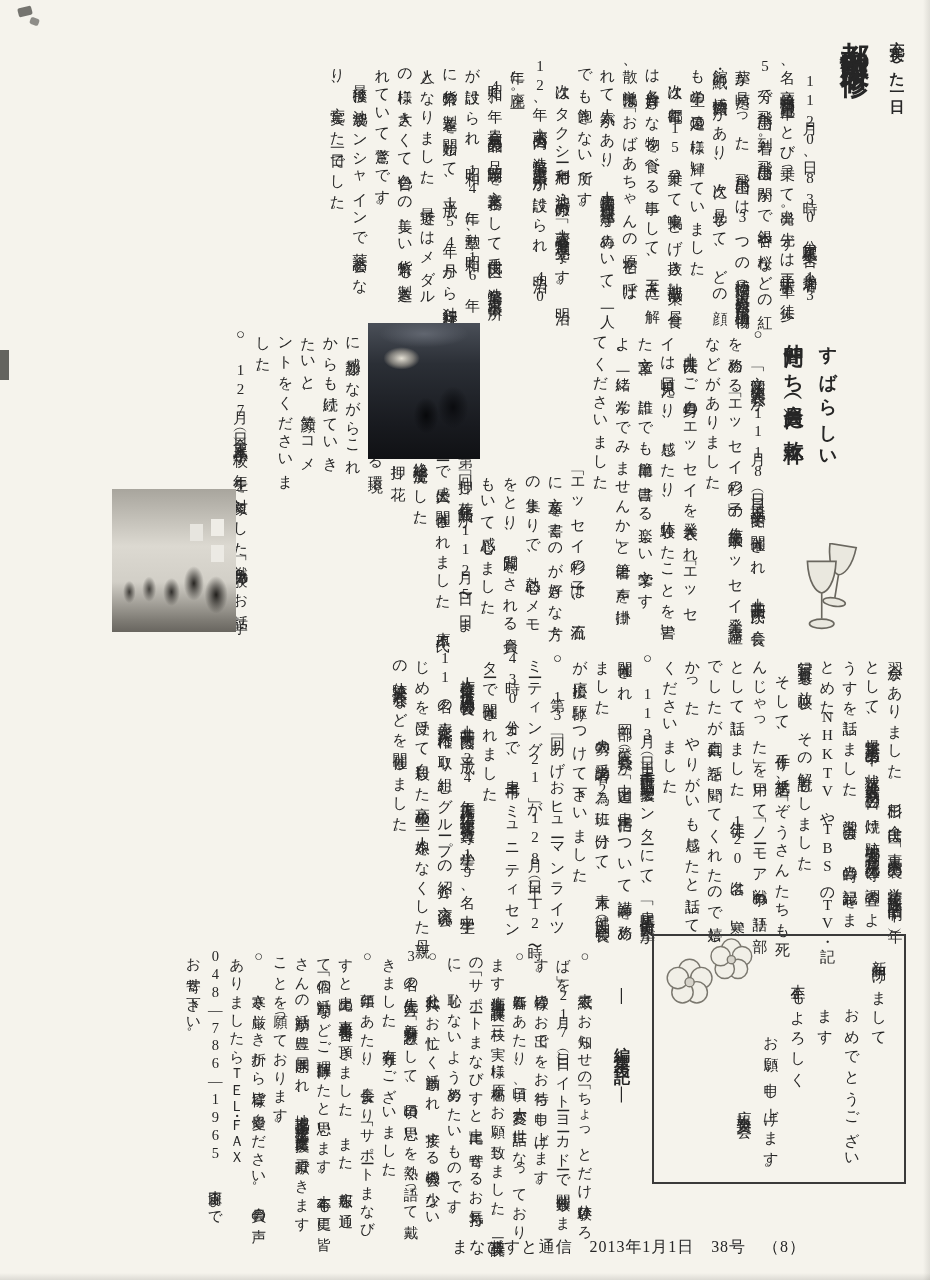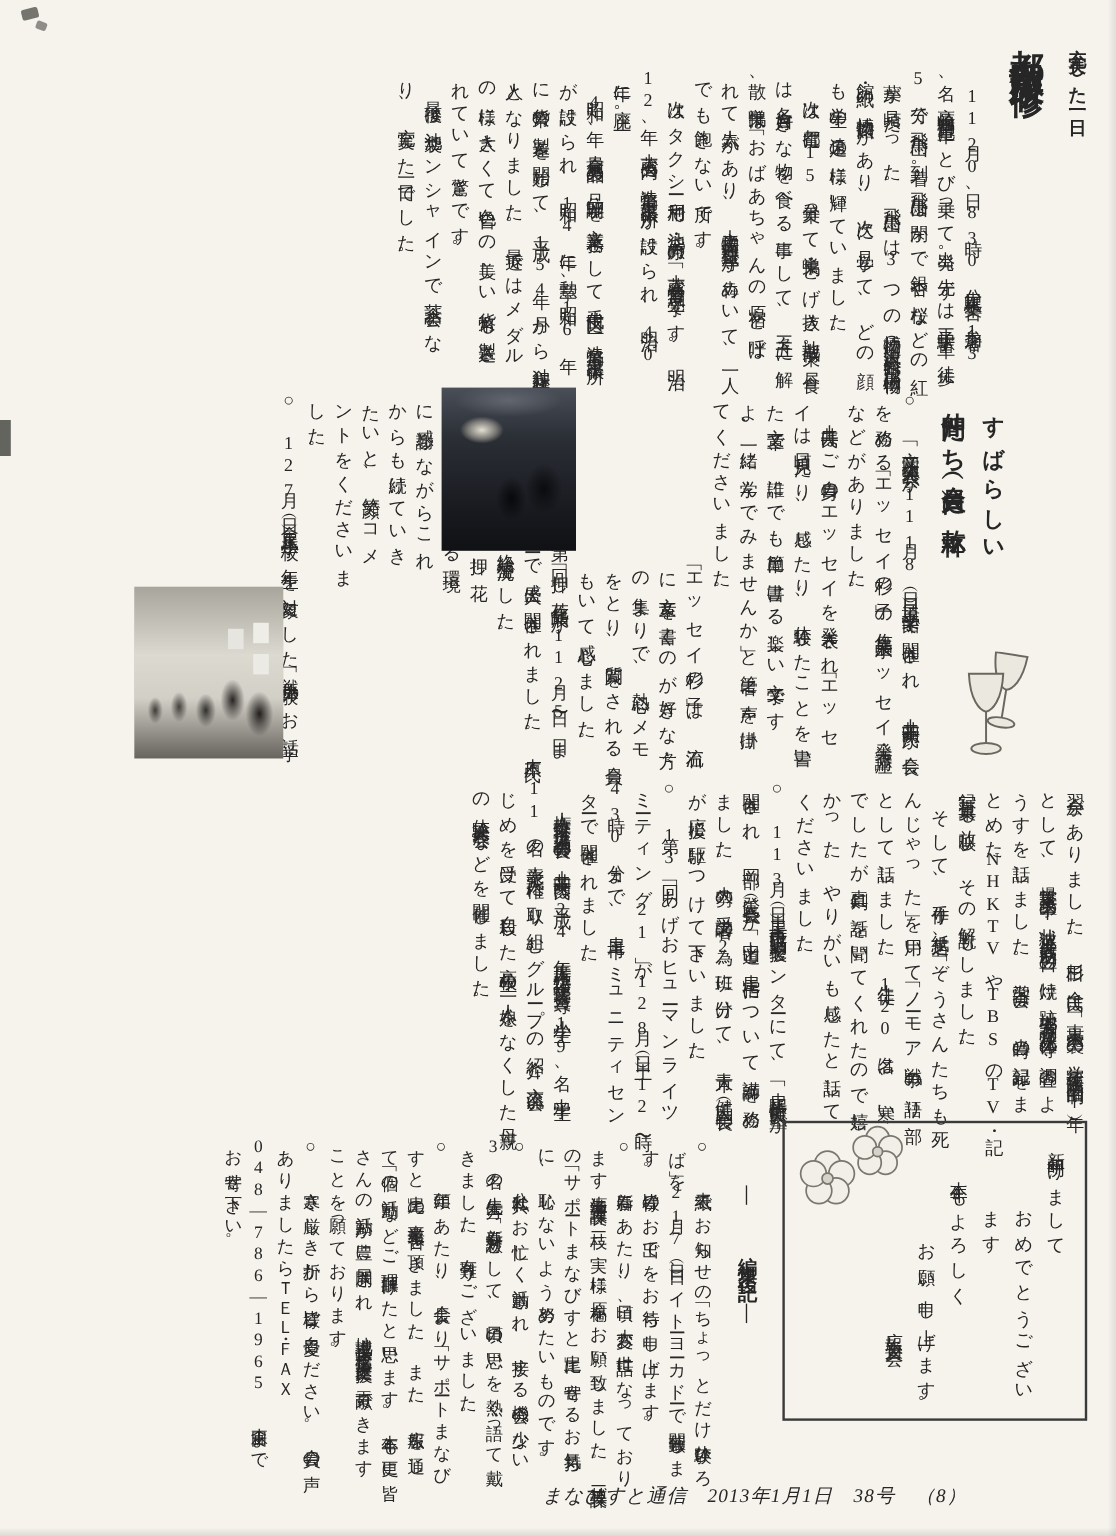--- a/index.html
+++ b/index.html
@@ -73,21 +73,21 @@
       radial-gradient(ellipse 14px 24px at 66% 66%, rgba(30,28,25,0.95), rgba(0,0,0,0) 72%),
       radial-gradient(ellipse 16px 26px at 84% 74%, rgba(25,23,20,0.95), rgba(0,0,0,0) 72%),
       linear-gradient(180deg,#a8a59d 0%, #dcd9d1 40%, #d2cfc7 65%, #7e7b74 92%, #68655f 100%);
   }
   #photo2::before{content:"";position:absolute;right:12px;top:30px;width:13px;height:17px;
       background:#efede7;box-shadow:0 26px 0 #eceae4,-21px 5px 0 #e7e5df;}
 
   #glasses{position:absolute;left:800px;top:543px;width:70px;height:94px;}
 
   
-  #footer{position:absolute;left:452px;top:1237px;font-size:16px;letter-spacing:0.06em;font-style:italic;}
+  #footer{position:absolute;left:452px;top:1237px;font-size:16px;letter-spacing:0.06em;}
 
   
   .mark{position:absolute;background:#4a4a46;}
   #mark-a{left:18px;top:7px;width:14px;height:9px;transform:rotate(-14deg);border-radius:2px;opacity:.75;}
   #mark-b{left:30px;top:18px;width:9px;height:7px;transform:rotate(20deg);border-radius:2px;opacity:.6;}
   #mark-c{left:0;top:350px;width:9px;height:30px;opacity:.85;}
   #shadow-r{position:absolute;right:0;top:0;width:7px;height:100%;
             background:linear-gradient(90deg,rgba(0,0,0,0),rgba(70,70,65,0.12));}
   #shadow-b{position:absolute;left:0;bottom:0;width:100%;height:7px;
             background:linear-gradient(rgba(0,0,0,0),rgba(70,70,65,0.14));}

